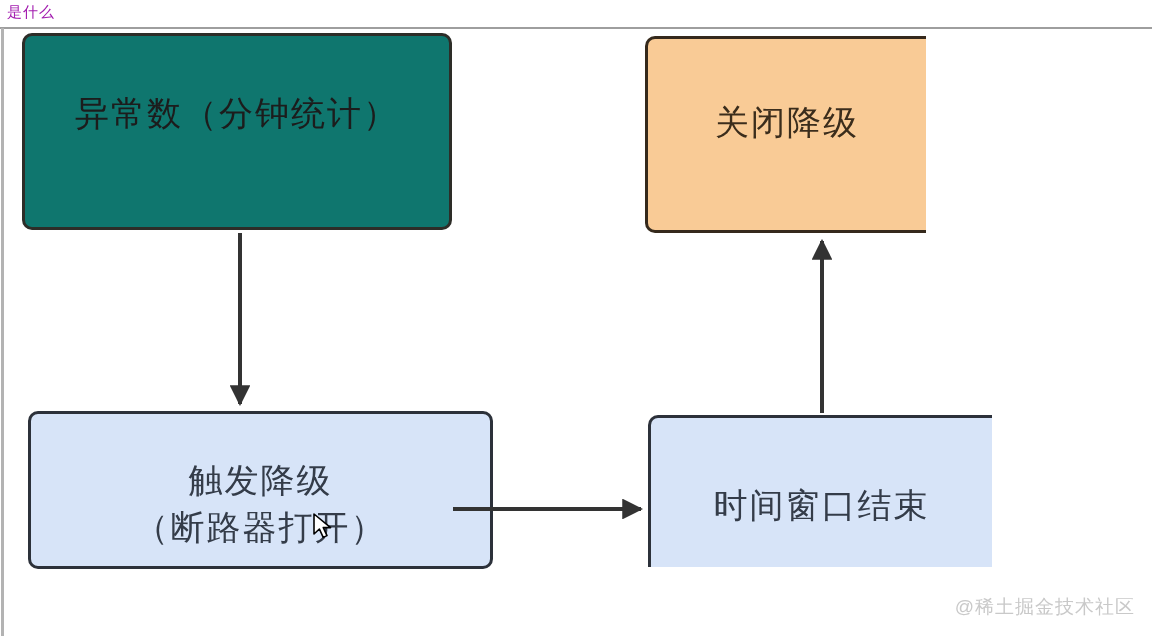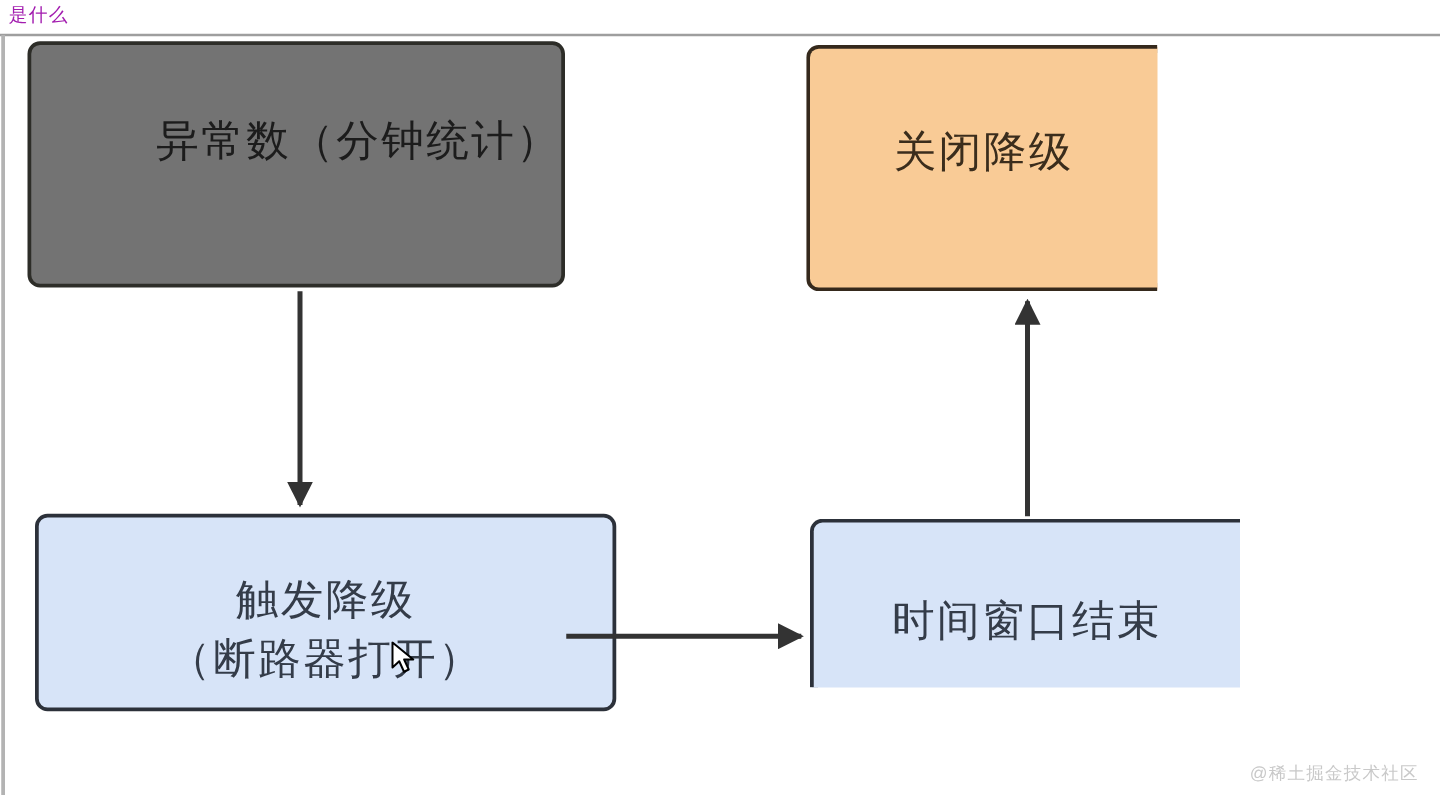--- a/index.html
+++ b/index.html
@@ -26,52 +26,52 @@
 
   .node {
     position: absolute; box-sizing: border-box;
     display: flex; flex-direction: column;
     align-items: center; justify-content: center;
     text-align: center;
     font-size: 34px; line-height: 47px; letter-spacing: 2px;
   }
   .node-exception {
     left: 22px; top: 33px; width: 430px; height: 197px;
-    background: #737373;
+    background: #0f766e;
     border: 3px solid #2d2d28; border-radius: 10px;
-    color: #1c1c1c; padding-bottom: 36px; align-items: flex-end;
+    color: #1c1c1c; padding-bottom: 36px;
   }
   .node-close {
     left: 645px; top: 36px; width: 281px; height: 197px;
     background: #f9cb96;
     border: 3px solid #35291c; border-right: none;
     border-radius: 10px 0 0 10px;
     color: #3b2d1c; padding-bottom: 24px;
   }
   .node-trigger {
     left: 28px; top: 411px; width: 465px; height: 158px;
     background: #d7e4f8;
     border: 3px solid #2c313a; border-radius: 10px;
     color: #343c49; padding-top: 28px;
   }
   .node-window {
-    left: 648px; top: 415px; width: 344px; height: 135px;
+    left: 648px; top: 415px; width: 344px; height: 152px;
     background: #d7e4f8;
     border: 3px solid #2c313a; border-right: none; border-bottom: none;
     border-radius: 10px 0 0 0;
     color: #343c49; padding-top: 26px;
   }
 
   .edges-layer, .cursor-layer {
     position: absolute; left: 0; top: 0; pointer-events: none;
   }
 
   .watermark {
     position: absolute; right: 17px; top: 594px;
-    font-size: 14px; color: #c9c9c9; letter-spacing: 1px; margin-top: 16px;
+    font-size: 19px; color: #c9c9c9; letter-spacing: 1px;
   }
 </style>
 </head>
 <body>
 
 <div class="stage">
 
   <div class="header-label">是什么</div>
 
   <div class="top-rule"></div>

